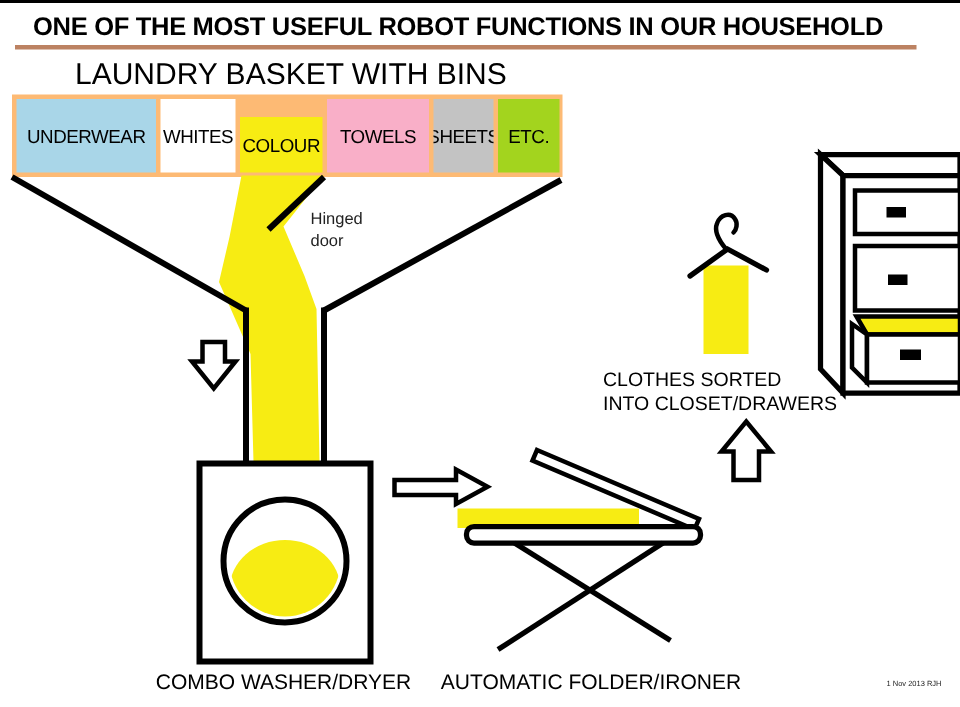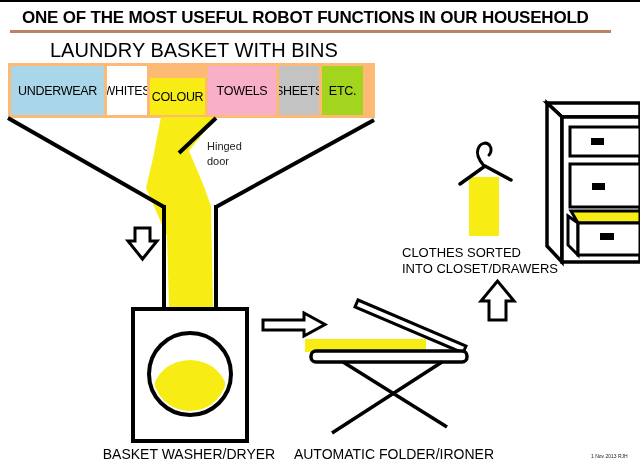--- a/index.html
+++ b/index.html
@@ -28,21 +28,21 @@
 <body>
 
 <div class="abs top-border"></div>
 
 <div class="abs title">ONE OF THE MOST USEFUL ROBOT FUNCTIONS IN OUR HOUSEHOLD</div>
 <div class="abs title-rule" style="background-color: rgb(188, 130, 98);"></div>
 <div class="abs subtitle">LAUNDRY BASKET WITH BINS</div>
 
 <div class="abs bin-row">
   <div class="bin" style="width: 93px; background-color: rgb(169, 214, 232);">UNDERWEAR</div>
-  <div class="bin" style="width: 40px; background-color: rgb(255, 255, 255);">WHITES</div>
+  <div class="bin" style="width: 50px; background-color: rgb(255, 255, 255);">WHITES</div>
   <div class="bin" style="width: 55px; background-color: rgb(247, 236, 19); margin-top: 12px;">COLOUR</div>
   <div class="bin" style="width: 68px; background-color: rgb(249, 175, 200);">TOWELS</div>
   <div class="bin" style="width: 40px; background-color: rgb(195, 195, 195);">SHEETS</div>
   <div class="bin" style="width: 41px; background-color: rgb(163, 212, 30);">ETC.</div>
 </div>
 
 <svg width="640" height="471" viewBox="0 0 640 471">
   <defs>
     <clipPath id="drumClip">
         <circle cx="190" cy="374" r="37"></circle>
@@ -88,21 +88,21 @@
   <polygon points="568,216 578,223 578,255 568,245" fill="#fff" stroke="#000" stroke-width="3"></polygon>
   <rect x="578" y="223" width="62" height="32" fill="#fff" stroke="#000" stroke-width="3"></rect>
   <rect x="600" y="233" width="14" height="7" fill="#000"></rect>
 </svg>
 
 <div class="abs hinged">
   <div>Hinged</div>
   <div>door</div>
 </div>
 
-<div class="abs caption washer-caption">BASKET WASHER/DRYER</div>
+<div class="abs caption washer-caption">COMBO WASHER/DRYER</div>
 <div class="abs caption folder-caption">AUTOMATIC FOLDER/IRONER</div>
 
 <div class="abs sorted-caption">
   <div>CLOTHES SORTED</div>
   <div>INTO CLOSET/DRAWERS</div>
 </div>
 
 <div class="abs date-note">1 Nov 2013 RJH</div>
 
 </body></html>

